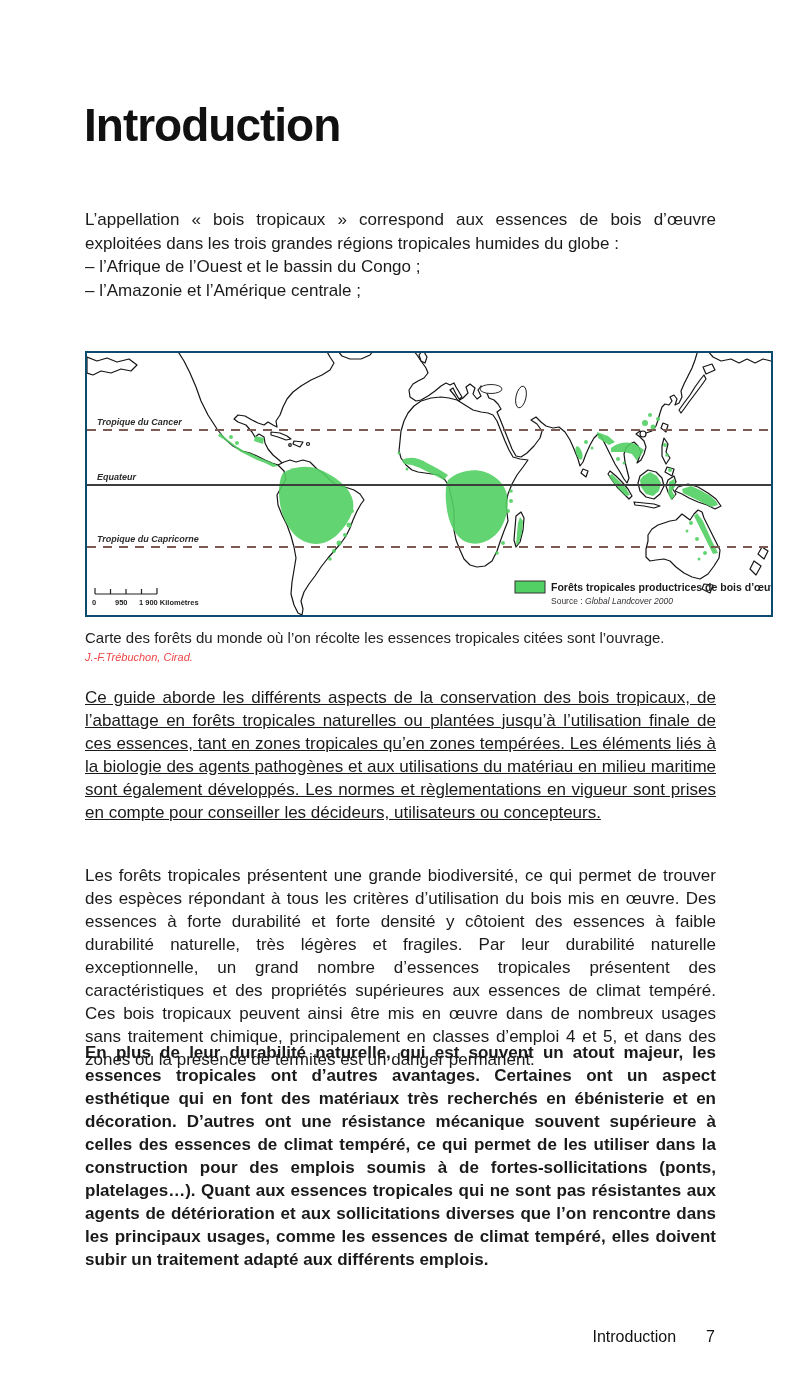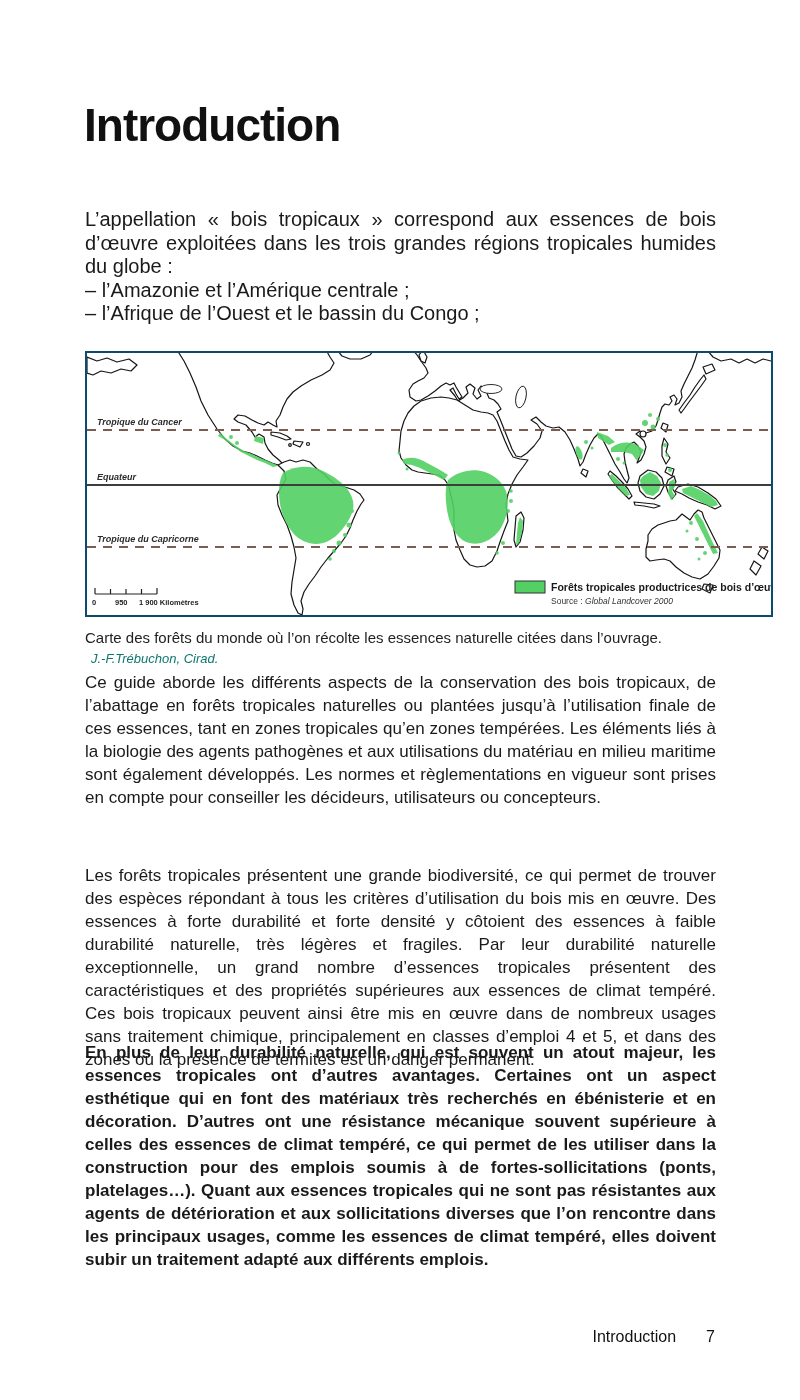--- a/index.html
+++ b/index.html
@@ -12,44 +12,44 @@
     color:#1a1a1a;
     overflow:hidden;
   }
   .title {
     position:absolute; left:84px; top:98px;
     font-size:46px; font-weight:bold; letter-spacing:-1px;
     color:#111;
   }
   .intro {
     position:absolute; left:85px; top:208px; width:631px;
-    font-size:20px; line-height:23.6px; text-align:justify;
+    font-size:17px; line-height:23.6px; text-align:justify;
   }
   .intro .lead { text-align:justify; }
   .intro .tiret { text-align:left; }
   .figure {
     position:absolute; left:85px; top:351px;
     width:688px; height:266px;
     border:2px solid #0c4a6e;
     background:#fff;
   }
   .figure svg { display:block; width:100%; height:100%; }
   .caption {
     position:absolute; left:85px; top:629px; width:660px;
     font-size:15px; color:#222;
   }
   .credit {
-    position:absolute; left:91px; top:651px; width:660px;
-    font-size:13px; font-style:italic; color:#0f766e;
+    position:absolute; left:85px; top:651px; width:660px;
+    font-size:11px; font-style:italic; color:#ef4444;
   }
   .body-par {
     position:absolute; left:85px; width:631px;
     font-size:17px; line-height:23px; text-align:justify;
   }
-  .p1 { top:671px; }
+  .p1 { top:686px;text-decoration:underline; }
   .p2 { top:864px; }
   .p3 { top:1041px;font-weight:bold; }
   .p4 { top:1246px; }
   .footer {
     position:absolute; right:85px; top:1328px;
     display:flex; gap:30px; align-items:baseline;
     font-size:16px; color:#111;
   }
   .map-label { font-size:9px; font-weight:bold; font-style:italic; fill:#2b2b2b; }
   .scale-text { font-size:7.5px; font-weight:bold; fill:#222; font-style:normal; }
@@ -59,22 +59,22 @@
 </style>
 </head>
 <body>
 
 <div class="page">
 
   <h1 class="title">Introduction</h1>
 
   <div class="intro">
     <div class="lead">L’appellation « bois tropicaux » correspond aux essences de bois d’œuvre exploitées dans les trois grandes régions tropicales humides du globe :</div>
+    <div class="tiret">– l’Afrique de l’Ouest et le bassin du Congo ;</div>
     <div class="tiret">– l’Amazonie et l’Amérique centrale ;</div>
-    <div class="tiret">– l’Afrique de l’Ouest et le bassin du Congo ;</div>
   </div>
 
   <div class="figure">
     <svg viewBox="0 0 684 262" preserveAspectRatio="none">
 
       <g fill="#ffffff" stroke="#161616" stroke-width="1.2" stroke-linejoin="round">
 
         <path d="M 0,4 L 10,8 20,5 30,9 42,6 50,12 44,18 34,16 24,20 14,18 6,22 0,20 Z"></path>
         <path d="M 620,-3 L 626,4 634,8 644,6 652,10 660,6 668,10 676,6 684,8 687,6 687,-3 Z"></path>
         <path d="M 250,-3 L 255,3 263,6 274,6 283,2 287,-3 Z"></path>
@@ -188,21 +188,21 @@
       <text class="scale-text" x="52" y="252">1 900 Kilomètres</text>
 
       <g>
         <rect x="428" y="228" width="30" height="12" stroke="#333" stroke-width="1" fill="#53d063"></rect>
         <text class="legend-label" x="464" y="238">Forêts tropicales productrices de bois d’œuvre</text>
         <text class="legend-source" x="464" y="251"><tspan>Source : </tspan><tspan class="it">Global Landcover 2000</tspan></text>
       </g>
     </svg>
   </div>
 
-  <div class="caption">Carte des forêts du monde où l’on récolte les essences naturelle citées dans l’ouvrage.</div>
+  <div class="caption">Carte des forêts du monde où l’on récolte les essences tropicales citées sont l’ouvrage.</div>
   <div class="credit">J.-F.Trébuchon, Cirad.</div>
 
   <p class="body-par p1">Ce guide aborde les différents aspects de la conservation des bois tropicaux, de l’abattage en forêts tropicales naturelles ou plantées jusqu’à l’utilisation finale de ces essences, tant en zones tropicales qu’en zones tempérées. Les éléments liés à la biologie des agents pathogènes et aux utilisations du matériau en milieu maritime sont également développés. Les normes et règlementations en vigueur sont prises en compte pour conseiller les décideurs, utilisateurs ou concepteurs.</p>
   <p class="body-par p2">Les forêts tropicales présentent une grande biodiversité, ce qui permet de trouver des espèces répondant à tous les critères d’utilisation du bois mis en œuvre. Des essences à forte durabilité et forte densité y côtoient des essences à faible durabilité naturelle, très légères et fragiles. Par leur durabilité naturelle exceptionnelle, un grand nombre d’essences tropicales présentent des caractéristiques et des propriétés supérieures aux essences de climat tempéré. Ces bois tropicaux peuvent ainsi être mis en œuvre dans de nombreux usages sans traitement chimique, principalement en classes d’emploi 4 et 5, et dans des zones où la présence de termites est un danger permanent.</p>
   <p class="body-par p3">En plus de leur durabilité naturelle, qui est souvent un atout majeur, les essences tropicales ont d’autres avantages. Certaines ont un aspect esthétique qui en font des matériaux très recherchés en ébénisterie et en décoration. D’autres ont une résistance mécanique souvent supérieure à celles des essences de climat tempéré, ce qui permet de les utiliser dans la construction pour des emplois soumis à de fortes-sollicitations (ponts, platelages…). Quant aux essences tropicales qui ne sont pas résistantes aux agents de détérioration et aux sollicitations diverses que l’on rencontre dans les principaux usages, comme les essences de climat tempéré, elles doivent subir un traitement adapté aux différents emplois.</p>
 
   <div class="footer">
     <span>Introduction</span>
     <span>7</span>
   </div>

